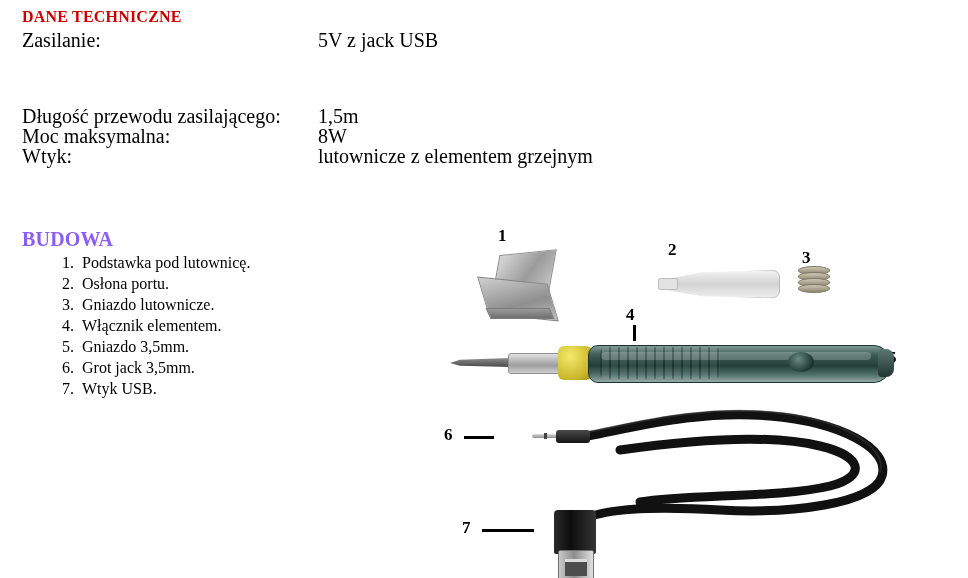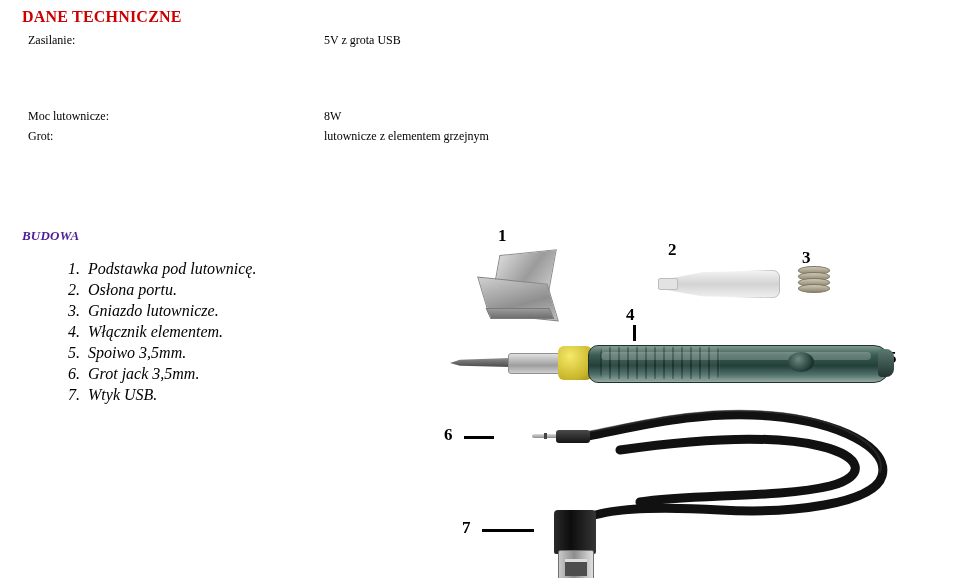--- a/index.html
+++ b/index.html
@@ -25,55 +25,53 @@
     position: absolute;
     left: 22px;
     top: 8px;
     font-size: 16px;
     font-weight: bold;
     color: #cc0000;
     letter-spacing: 0.2px;
   }
   .spec-table {
     position: absolute;
-    left: 28px;
+    left: 22px;
     top: 30px;
     width: 600px;
-    font-size: 12px;
+    font-size: 20px;
     border-collapse: collapse;
   }
   .spec-table td {
     padding: 0;
     vertical-align: top;
     line-height: 20px;
     white-space: nowrap;
   }
   .spec-table td.label { width: 296px; }
   .spec-row-gap td {
     height: 56px;
   }
   .build-heading {
     position: absolute;
     left: 22px;
     top: 228px;
-    font-size: 13px;
+    font-size: 20px;
     font-weight: bold;
-    color: #4c1d95;
+    color: #8b5cf6;
     letter-spacing: 0.2px;
-    font-style: italic;
   }
   .build-list {
     position: absolute;
     left: 40px;
     top: 248px;
-    margin: 10px;
+    margin: 4px;
     padding-left: 34px;
     font-size: 16px;
     line-height: 21px;
-    font-style: italic;
   }
   .build-list li {
     padding-left: 4px;
   }
 
   
   .figure {
     position: absolute;
     left: 430px;
     top: 220px;
@@ -278,45 +276,49 @@
 <body>
 
 <div class="page">
 
   <div class="spec-heading">DANE TECHNICZNE</div>
 
   <table class="spec-table">
     <tbody>
       <tr>
         <td class="label">Zasilanie:</td>
-        <td class="value">5V z grota USB</td>
+        <td class="value">5V z jack USB</td>
       </tr>
       <tr class="spec-row-gap">
           <td></td>
           <td></td>
         </tr>
       <tr>
-        <td class="label">Moc lutownicze:</td>
+        <td class="label">Długość przewodu zasilającego:</td>
+        <td class="value">1,5m</td>
+      </tr>
+      <tr>
+        <td class="label">Moc maksymalna:</td>
         <td class="value">8W</td>
       </tr>
       <tr>
-        <td class="label">Grot:</td>
+        <td class="label">Wtyk:</td>
         <td class="value">lutownicze z elementem grzejnym</td>
       </tr>
     </tbody>
   </table>
 
   <div class="build-heading">BUDOWA</div>
 
   <ol class="build-list">
     <li>Podstawka pod lutownicę.</li>
     <li>Osłona portu.</li>
     <li>Gniazdo lutownicze.</li>
     <li>Włącznik elementem.</li>
-    <li>Spoiwo 3,5mm.</li>
+    <li>Gniazdo 3,5mm.</li>
     <li>Grot jack 3,5mm.</li>
     <li>Wtyk USB.</li>
   </ol>
 
   <div class="figure">
 
     <div class="callout" style="left:68px; top:6px;">1</div>
     <div class="stand">
       <div class="plate-back"></div>
       <div class="plate-front"></div>

